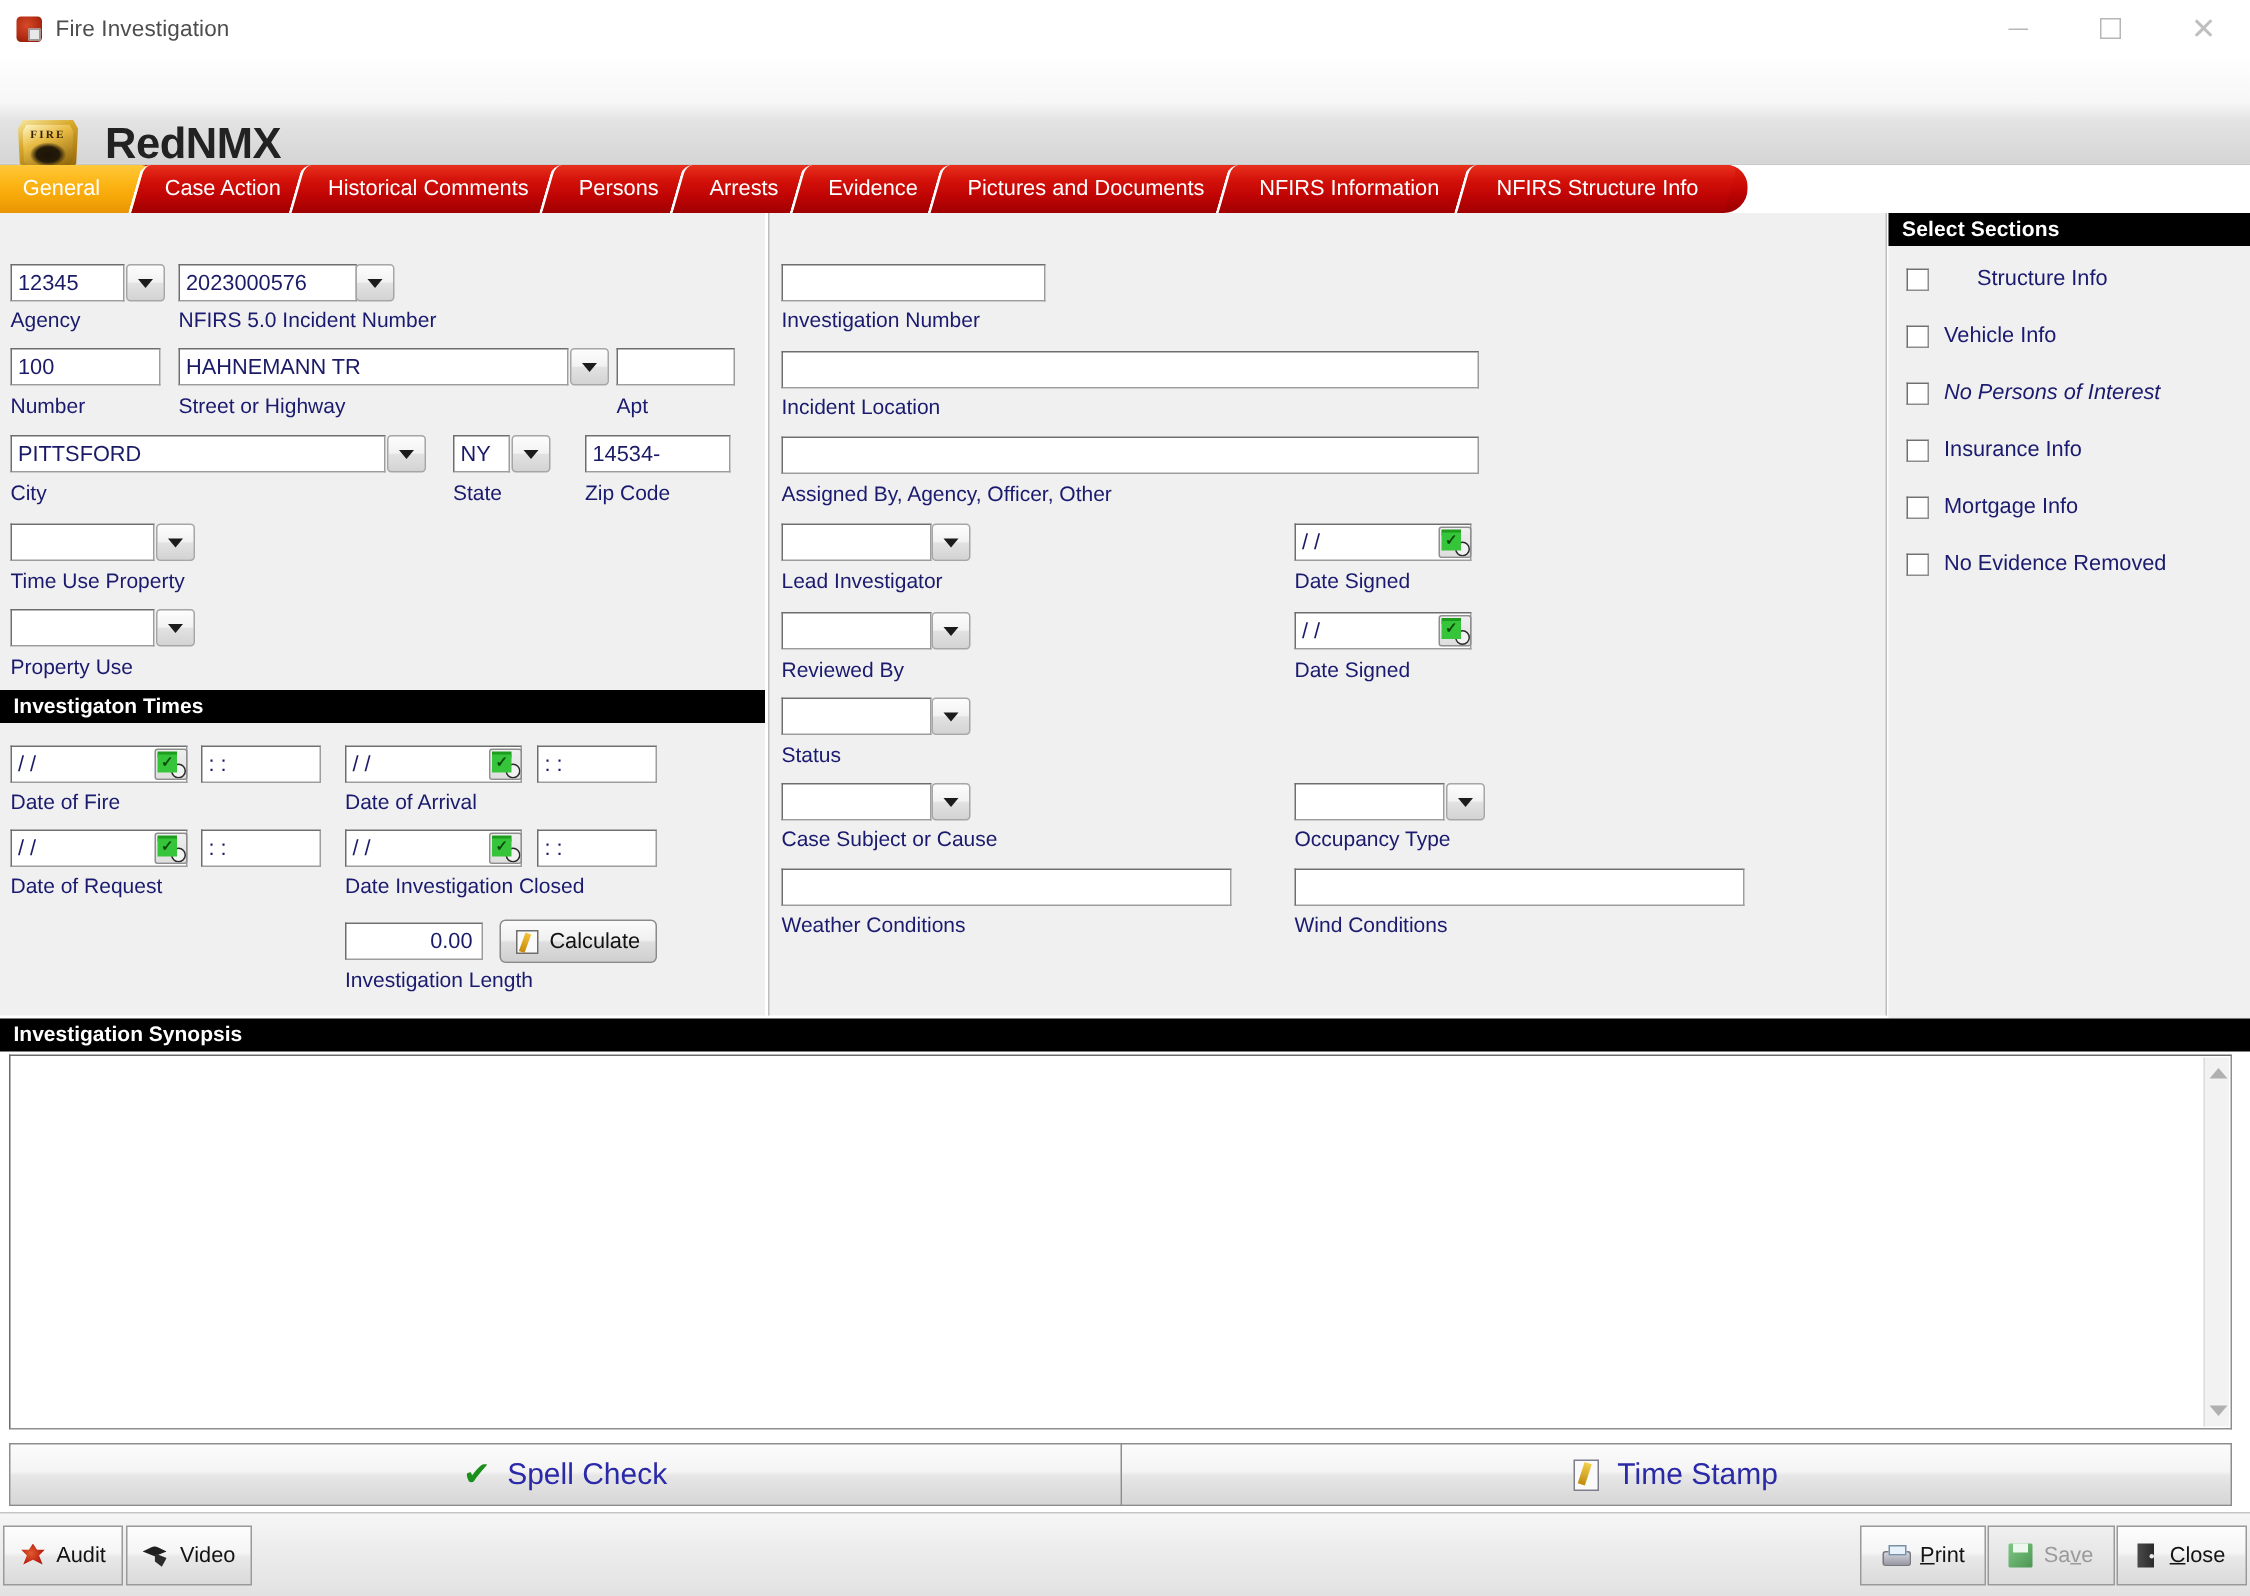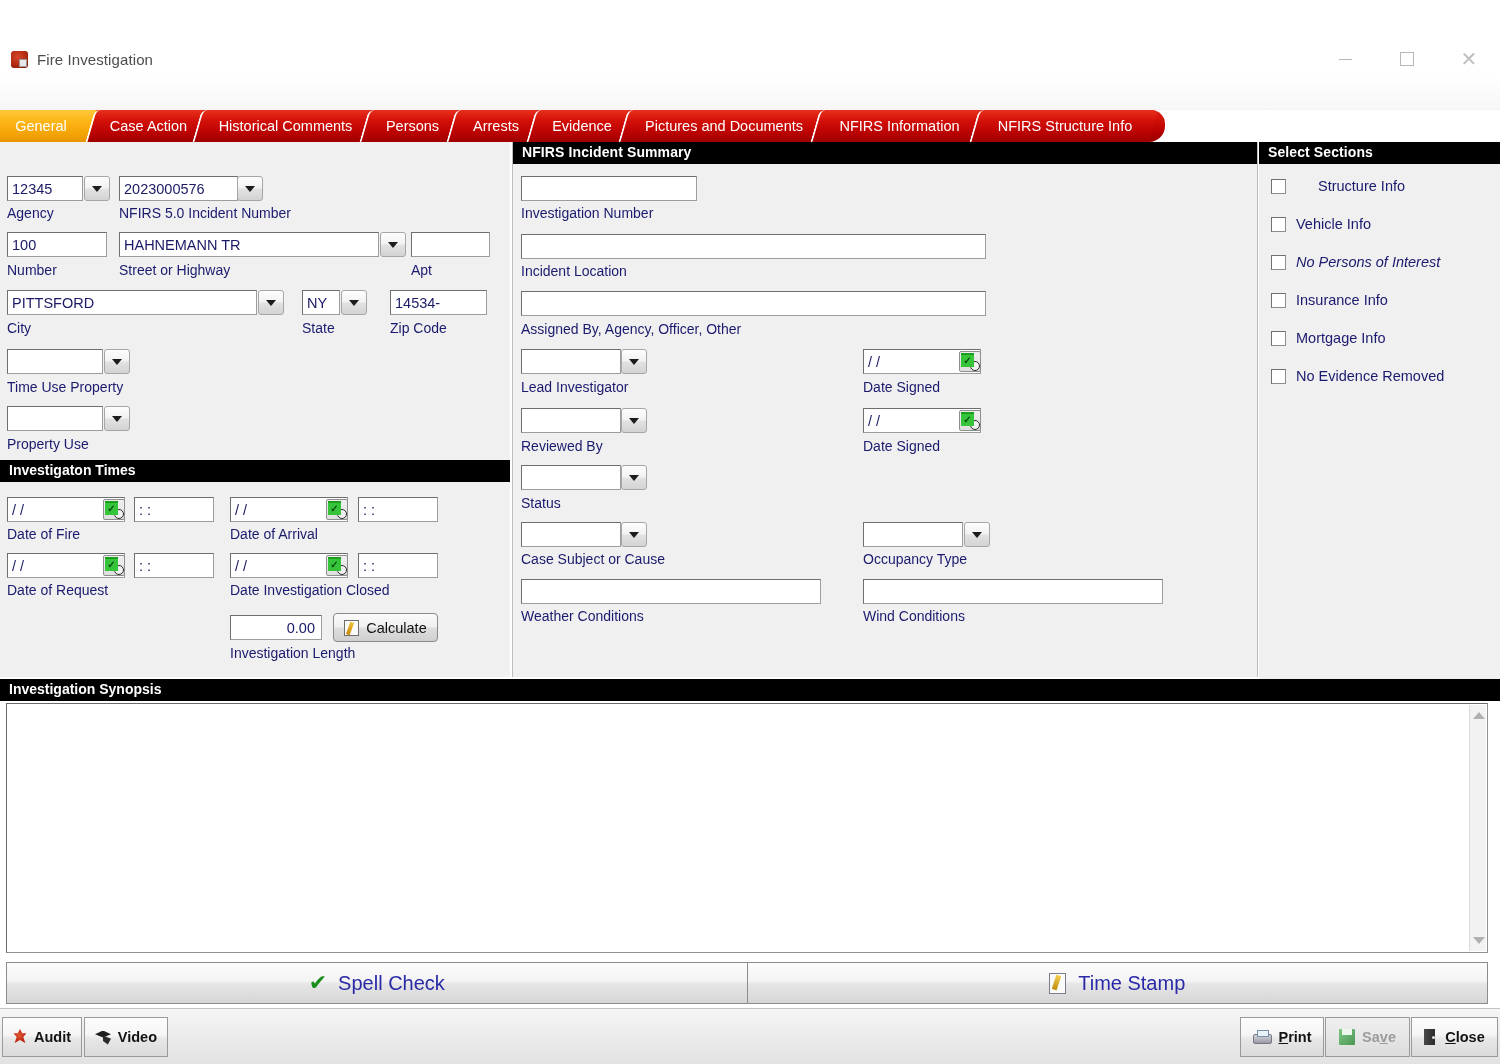--- a/index.html
+++ b/index.html
@@ -10,21 +10,20 @@
     background:#ffffff;
     overflow:hidden;
     position:relative;
   }
 
   
   .titlebar{
     height:38px; background:#ffffff;
     display:flex; align-items:center;
     position:relative;
-    margin-top:40px;
   }
   .tb-icon{
     width:17px;height:17px;margin-left:11px;margin-right:9px;
     border-radius:3px;
     background:radial-gradient(circle at 40% 35%, #d64a2a 0%, #b22b12 55%, #7b1806 100%);
     position:relative;
   }
   .tb-icon:after{
     content:"";position:absolute;right:1px;bottom:1px;width:6px;height:6px;
     background:#e8e8e8;border:1px solid #9a9a9a;
@@ -250,21 +249,20 @@
   .ico-stamp:after{
     content:"";position:absolute;left:5px;top:2px;width:5px;height:15px;
     background:linear-gradient(to bottom,#f4cf4e,#c08c10);transform:rotate(18deg);
   }
 
   
   .statusbar{
     position:absolute;left:0;top:866px;width:1500px;height:56px;
     background:linear-gradient(to bottom,#f6f6f6 0%,#ededed 40%,#e2e2e2 100%);
     border-top:1px solid #c4c4c4;
-    font-weight:bold;
   }
   .sbtn{
     position:absolute;height:40px;
     background:linear-gradient(to bottom,#fdfdfd 0%,#f5f5f5 45%,#e8e8e8 53%,#dadada 100%);
     border:1px solid #9a9a9a;
     display:flex;align-items:center;justify-content:center;gap:7px;
     font-size:14.5px;color:#131313;padding:0 10px;
   }
   .sbtn.disabled{ color:#9b9b9b; background:linear-gradient(to bottom,#f0f0f0,#dcdcdc);}
   .ico-audit{
@@ -433,21 +431,20 @@
 
       <div class="fld num" style="left:230px;top:473px;width:92px;">0.00</div>
       <div class="calcbtn" style="left:333px;top:471px;width:105px;height:29px;">
         <span class="penicon"></span>
         <span>Calculate</span>
       </div>
       <div class="lab" style="left:230px;top:503px;">Investigation Length</div>
     </div>
 
     <div class="panel-mid">
-      <div class="sechdr">NFIRS Incident Summary</div>
 
       <div class="fld" style="left:8px;top:34px;width:176px;"></div>
       <div class="lab" style="left:8px;top:63px;">Investigation  Number</div>
 
       <div class="fld" style="left:8px;top:92px;width:465px;"></div>
       <div class="lab" style="left:8px;top:121px;">Incident Location</div>
 
       <div class="fld" style="left:8px;top:149px;width:465px;"></div>
       <div class="lab" style="left:8px;top:179px;">Assigned By, Agency, Officer, Other</div>
 

